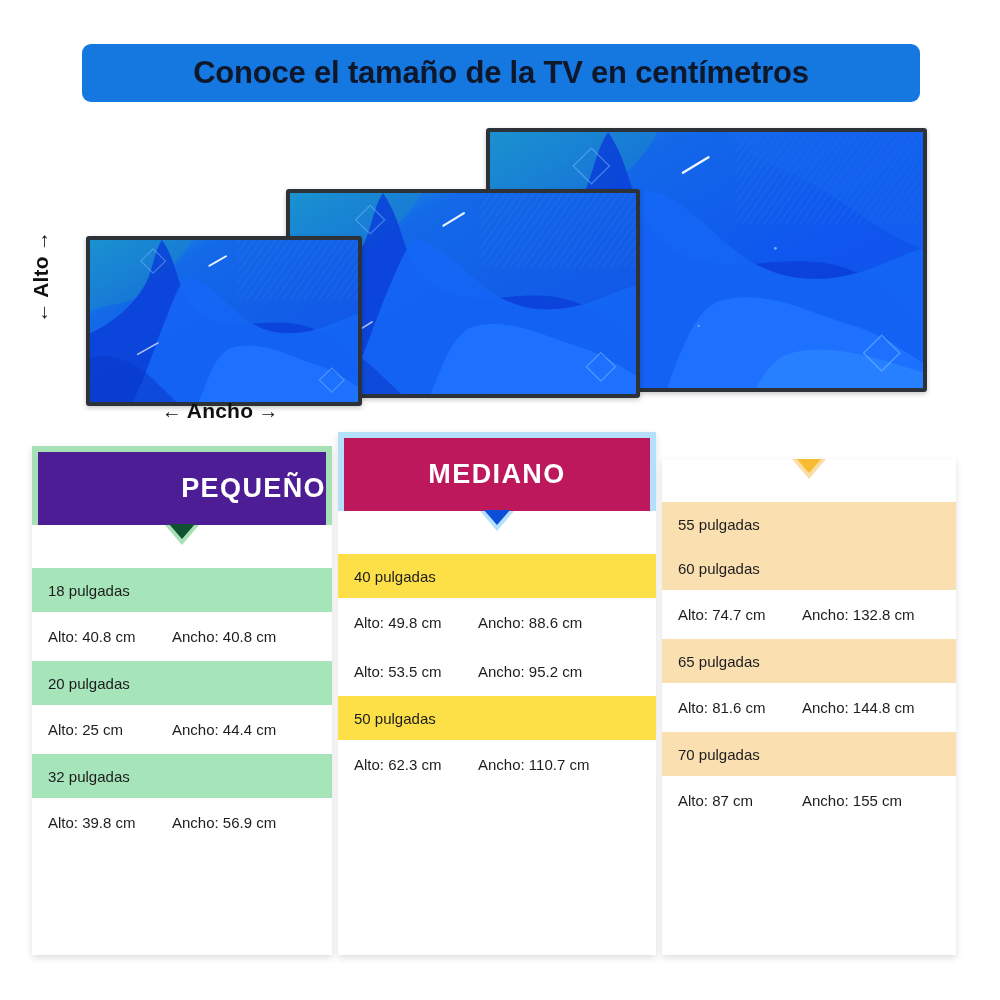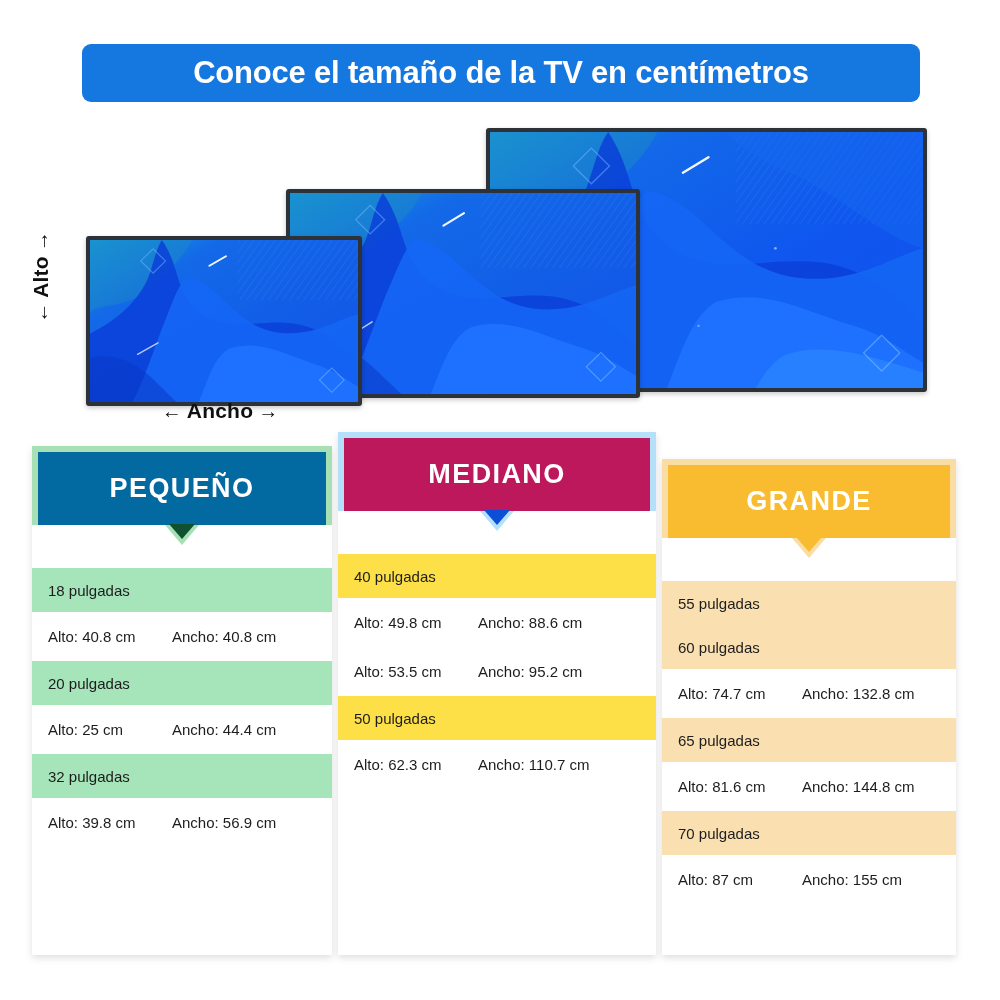--- a/index.html
+++ b/index.html
@@ -23,21 +23,21 @@
     top: 44px;
     width: 838px;
     height: 58px;
     background: #1577e0;
     border-radius: 9px;
     display: flex;
     align-items: center;
     justify-content: center;
   }
   .title-banner .title-text {
-    color: #ffffff;
+    color: #0f172a;
     font-size: 31px;
     font-weight: bold;
     letter-spacing: -0.2px;
     font-family: "Liberation Sans", sans-serif;
     white-space: nowrap;
   }
 
   
   .tv-stage {
     position: absolute;
@@ -193,21 +193,21 @@
     background: #ffffff;
     font-size: 15px;
     color: #1d1d1d;
     font-family: "Liberation Sans", sans-serif;
   }
   .row-dims .alto  { width: 124px; }
   .row-dims .ancho { }
 
   
   .theme-green  .outer { background: #a6e0b4; }
-  .theme-green  .inner { background: #0369a1; }
+  .theme-green  .inner { background: #4c1d95; justify-content: flex-end; }
   .theme-green  .notch-outer { border-top-color: #a6e0b4; }
   .theme-green  .notch-inner { border-top-color: #0f5130; }
   .theme-green  .row-size { background: #a6e4ba; }
 
   .theme-blue   .outer { background: #b5e0fa; }
   .theme-blue   .inner { background: #be185d; }
   .theme-blue   .notch-outer { border-top-color: #b5e0fa; }
   .theme-blue   .notch-inner { border-top-color: #0c4ed8; }
   .theme-blue   .row-size { background: #fde047; }
 
@@ -387,25 +387,20 @@
       <div class="row-size">50 pulgadas</div>
       <div class="row-dims">
         <span class="alto">Alto: 62.3 cm</span>
         <span class="ancho">Ancho: 110.7 cm</span>
       </div>
     </div>
   </div>
 
   <div class="card card-large theme-orange">
     <div class="card-header">
-      <div class="outer">
-        <div class="inner">
-          <span class="ribbon-title">GRANDE</span>
-        </div>
-      </div>
       <div class="notch-wrap">
         <div class="notch-outer"></div>
         <div class="notch-inner"></div>
       </div>
     </div>
     <div class="header-gap"></div>
     <div class="rows">
       <div class="row-size">55 pulgadas</div>
       <div class="row-size">60 pulgadas</div>
       <div class="row-dims">

